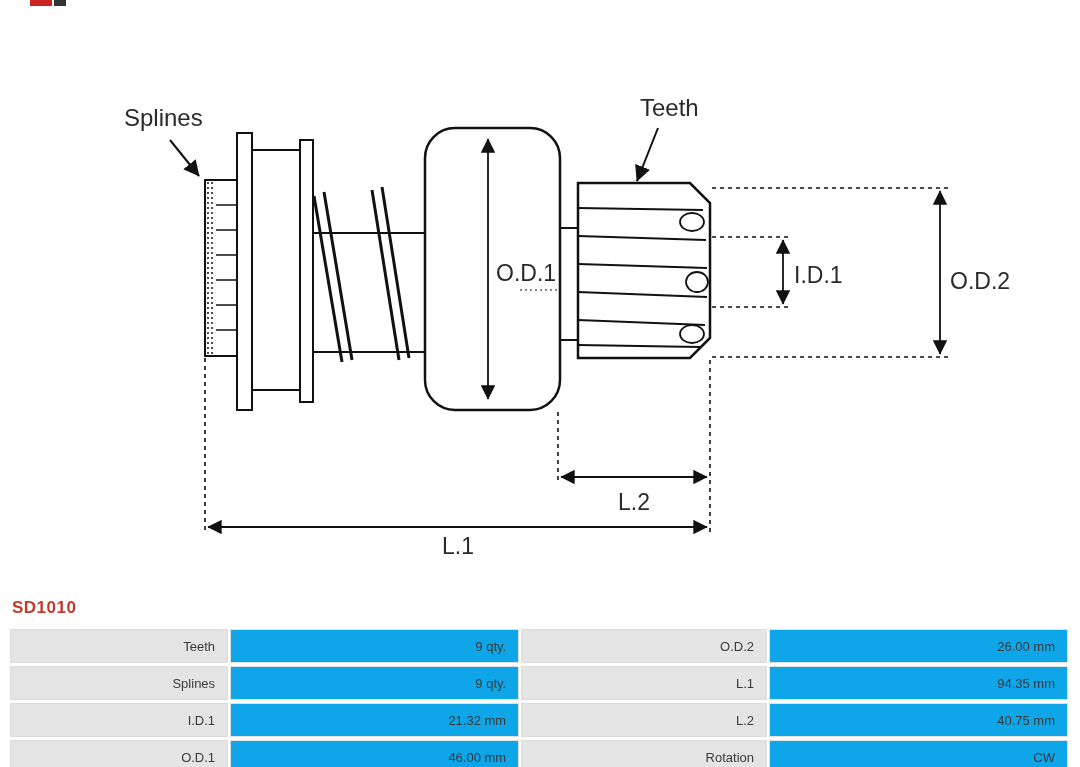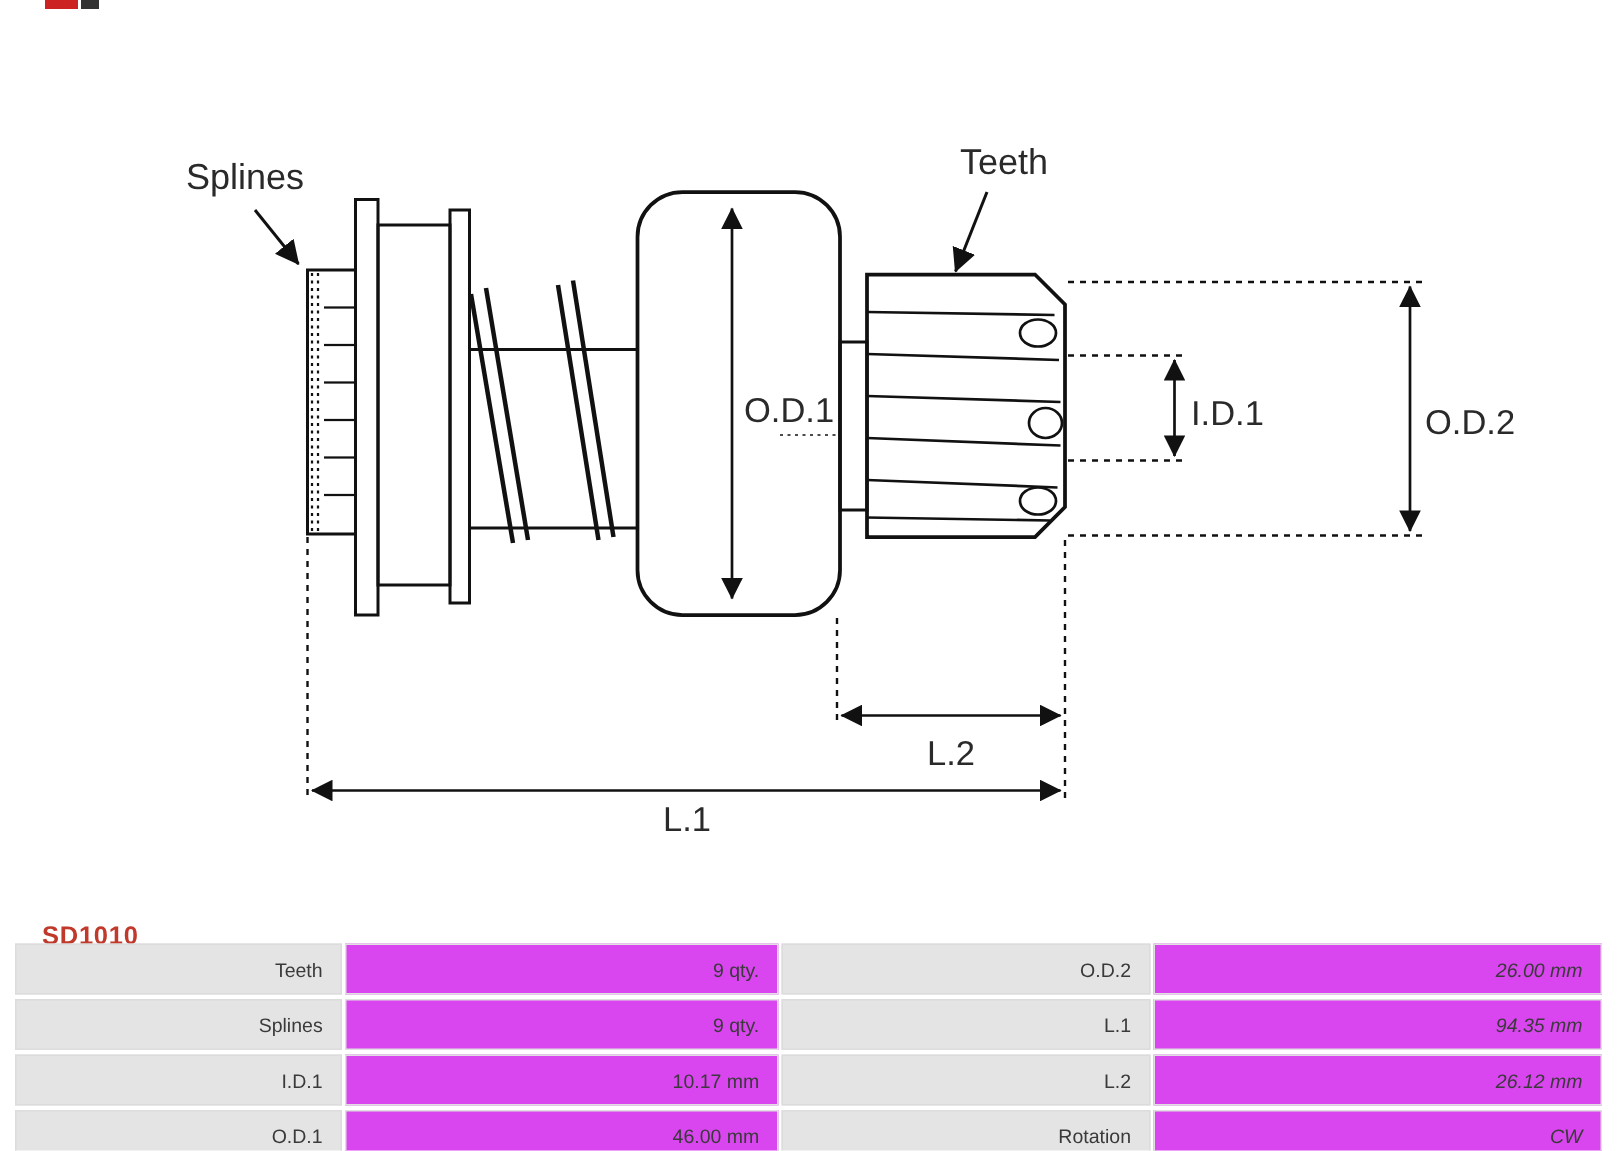--- a/index.html
+++ b/index.html
@@ -2,28 +2,28 @@
 <html><head>
 <meta charset="utf-8">
 <style>
   html,body{margin:0;padding:0;width:1080px;height:767px;background:#ffffff;overflow:hidden;
     font-family:"Liberation Sans", sans-serif;}
   .page{position:relative;width:1080px;height:749px;}
   .logo-strip{position:absolute;top:0;left:30px;height:6px;display:flex;}
   .logo-strip .red{width:22px;height:6px;background:#cc2222;}
   .logo-strip .dark{width:12px;height:6px;background:#333333;margin-left:2px;}
   .drawing{position:absolute;top:0;left:0;}
-  .part-number{position:absolute;top:598px;left:12px;margin:16px;
+  .part-number{position:absolute;top:598px;left:12px;margin:0;
     font-size:17px;font-weight:bold;color:#c0392b;letter-spacing:0.5px;}
   table.specs{position:absolute;top:626px;left:8px;width:1062px;
     border-collapse:separate;border-spacing:2px 3px;font-size:13px;color:#3a3a3a;}
   table.specs td{height:28px;padding:2px 12px 2px 6px;text-align:right;vertical-align:middle;}
   td.lbl{background:#e4e4e4;border:1px solid #dcdcdc;}
-  td.val{background:#d946ef;border:1px solid #e0e0e0;}
-  td.c1{width:200px;} td.c2{width:272px;} td.c3{width:228px;} td.c4{width:282px;font-style:italic;}
+  td.val{background:#0ea5e9;border:1px solid #e0e0e0;}
+  td.c1{width:200px;} td.c2{width:272px;} td.c3{width:228px;} td.c4{width:282px;}
   svg text{font-family:"Liberation Sans", sans-serif;fill:#2a2a2a;}
 </style>
 </head>
 <body>
 
 <div class="page">
 
   <div class="logo-strip">
     <span class="red"></span>
     <span class="dark"></span>
@@ -139,23 +139,23 @@
         <td class="val c4">26.00 mm</td>
       </tr>
       <tr>
         <td class="lbl c1">Splines</td>
         <td class="val c2">9 qty.</td>
         <td class="lbl c3">L.1</td>
         <td class="val c4">94.35 mm</td>
       </tr>
       <tr>
         <td class="lbl c1">I.D.1</td>
-        <td class="val c2">10.17 mm</td>
+        <td class="val c2">21.32 mm</td>
         <td class="lbl c3">L.2</td>
-        <td class="val c4">26.12 mm</td>
+        <td class="val c4">40.75 mm</td>
       </tr>
       <tr>
         <td class="lbl c1">O.D.1</td>
         <td class="val c2">46.00 mm</td>
         <td class="lbl c3">Rotation</td>
         <td class="val c4">CW</td>
       </tr>
     </tbody>
   </table>
 

